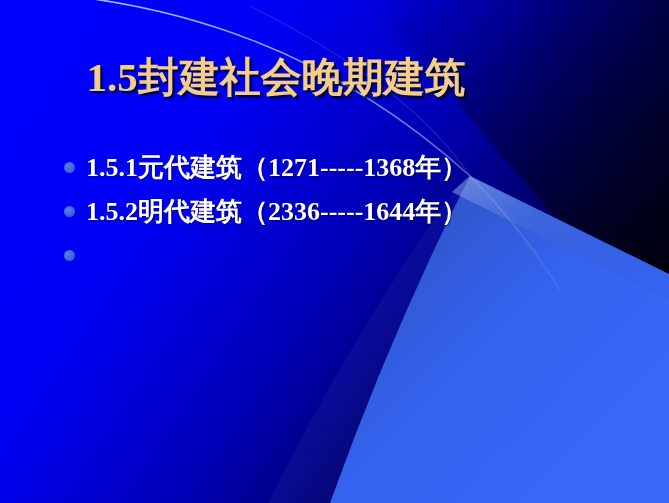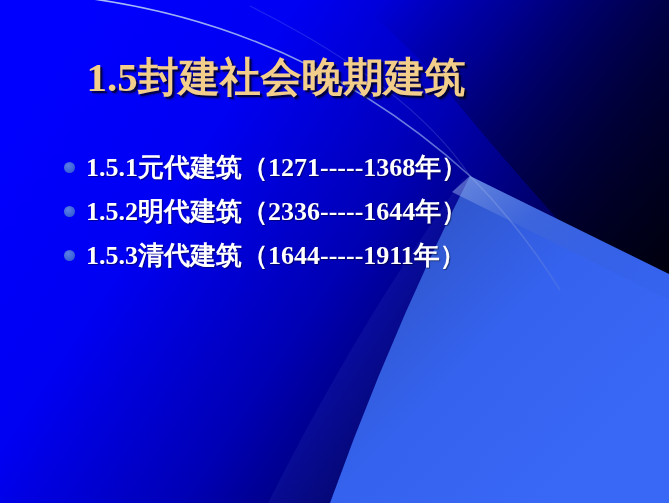--- a/index.html
+++ b/index.html
@@ -156,19 +156,18 @@
         <span class="bullet-text">1.5.1元代建筑（1271-----1368年）</span>
       </li>
 
       <li class="bullet-item">
         <span class="bullet-dot"></span>
         <span class="bullet-text">1.5.2明代建筑（2336-----1644年）</span>
       </li>
 
       <li class="bullet-item">
         <span class="bullet-dot"></span>
-        <span class="bullet-text">1.5.3清代建筑（1644-----1911年）</span>
       </li>
 
     </ul>
 
   </div>
 </div>
 
 </body></html>

